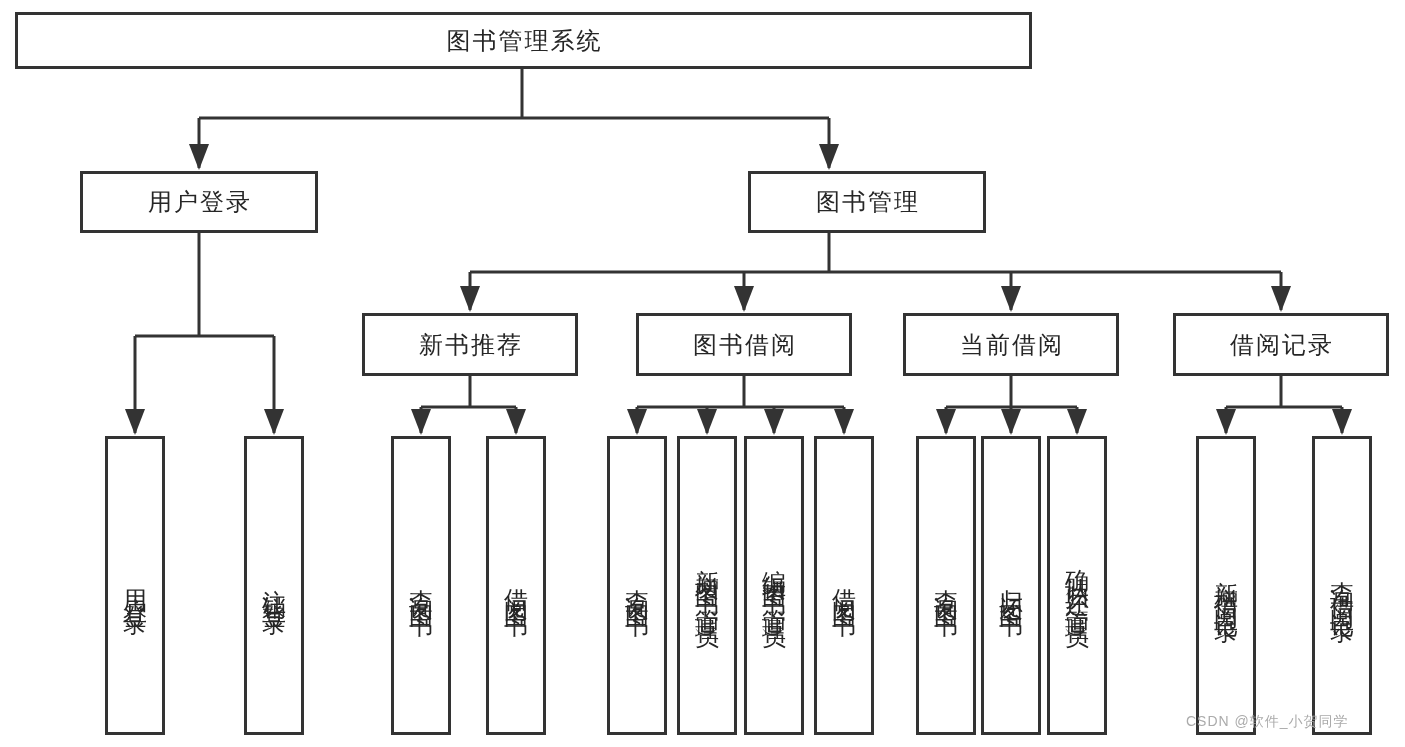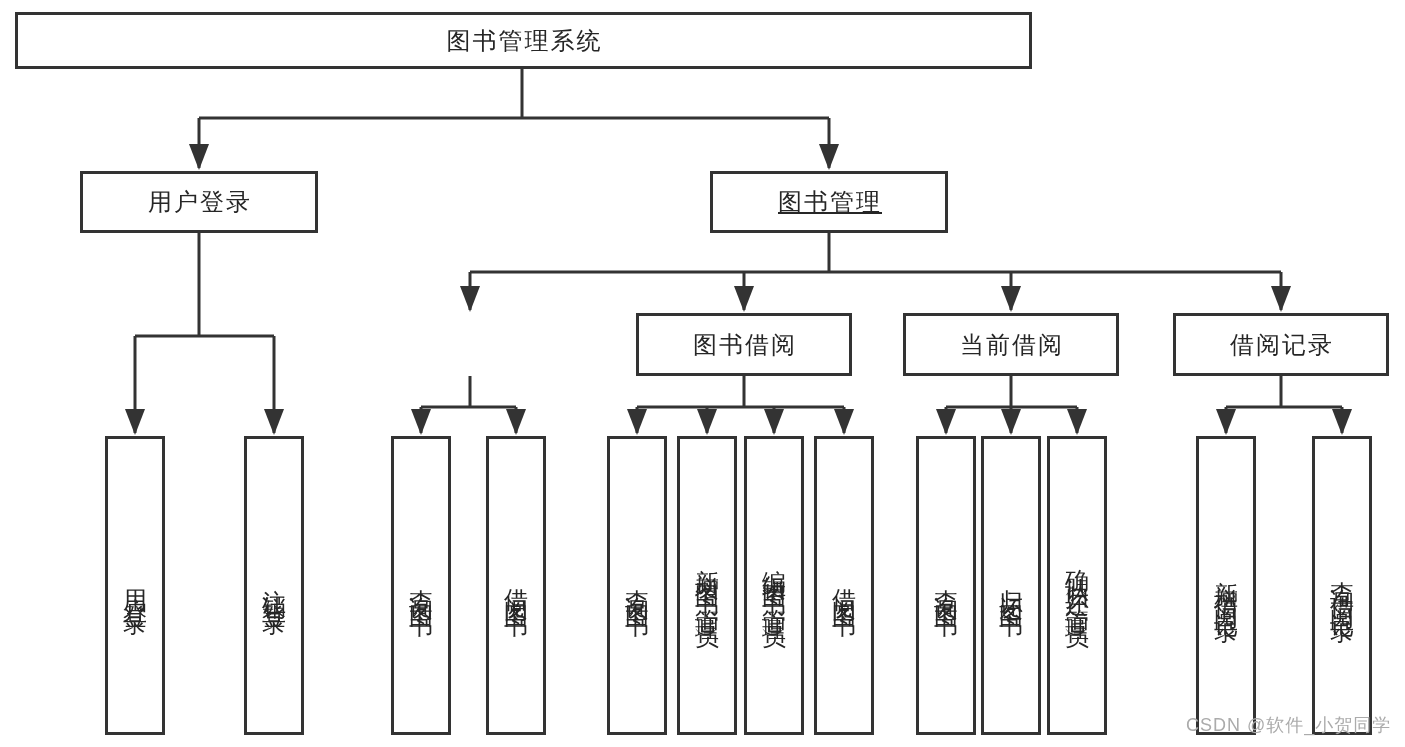--- a/index.html
+++ b/index.html
@@ -41,21 +41,21 @@
   .hlabel {
     font-size: 24px;
     letter-spacing: 2px;
     text-indent: 2px;
     white-space: nowrap;
     line-height: 1;
   }
   .root-box  { left: 15px;  top: 12px;  width: 1017px; height: 57px; text-align: right; }
   .l2-box    { top: 171px;  width: 238px; height: 62px; }
   .l2-a      { left: 80px;  }
-  .l2-b      { left: 710px; text-decoration: underline; }
+  .l2-b      { left: 748px; }
   .l3-box    { top: 313px;  width: 216px; height: 63px; }
   .l3-a      { left: 362px;  }
   .l3-b      { left: 636px;  }
   .l3-c      { left: 903px;  }
   .l3-d      { left: 1173px; }
   .leaf {
     top: 436px;
     width: 60px;
     height: 299px;
   }
@@ -77,21 +77,21 @@
   .lf-8  { left: 814px;  }
   .lf-9  { left: 916px;  }
   .lf-10 { left: 981px;  }
   .lf-11 { left: 1047px; }
   .lf-12 { left: 1196px; }
   .lf-13 { left: 1312px; }
   .watermark {
     position: absolute;
     left: 1186px;
     top: 713px;
-    font-size: 18px;
+    font-size: 14px;
     letter-spacing: 1px;
     color: var(--color-watermark, #ababab);
     white-space: nowrap;
     z-index: 5;
   }
 </style>
 </head>
 <body>
 
 <div class="stage">
@@ -136,20 +136,23 @@
     <span class="hlabel">图书管理系统</span>
   </div>
 
   <div class="node l2-box l2-a">
     <span class="hlabel">用户登录</span>
   </div>
   <div class="node l2-box l2-b">
     <span class="hlabel">图书管理</span>
   </div>
 
+  <div class="node l3-box l3-a">
+    <span class="hlabel">新书推荐</span>
+  </div>
   <div class="node l3-box l3-c">
     <span class="hlabel">当前借阅</span>
   </div>
   <div class="node l3-box l3-b">
     <span class="hlabel">图书借阅</span>
   </div>
   <div class="node l3-box l3-d">
     <span class="hlabel">借阅记录</span>
   </div>
 

